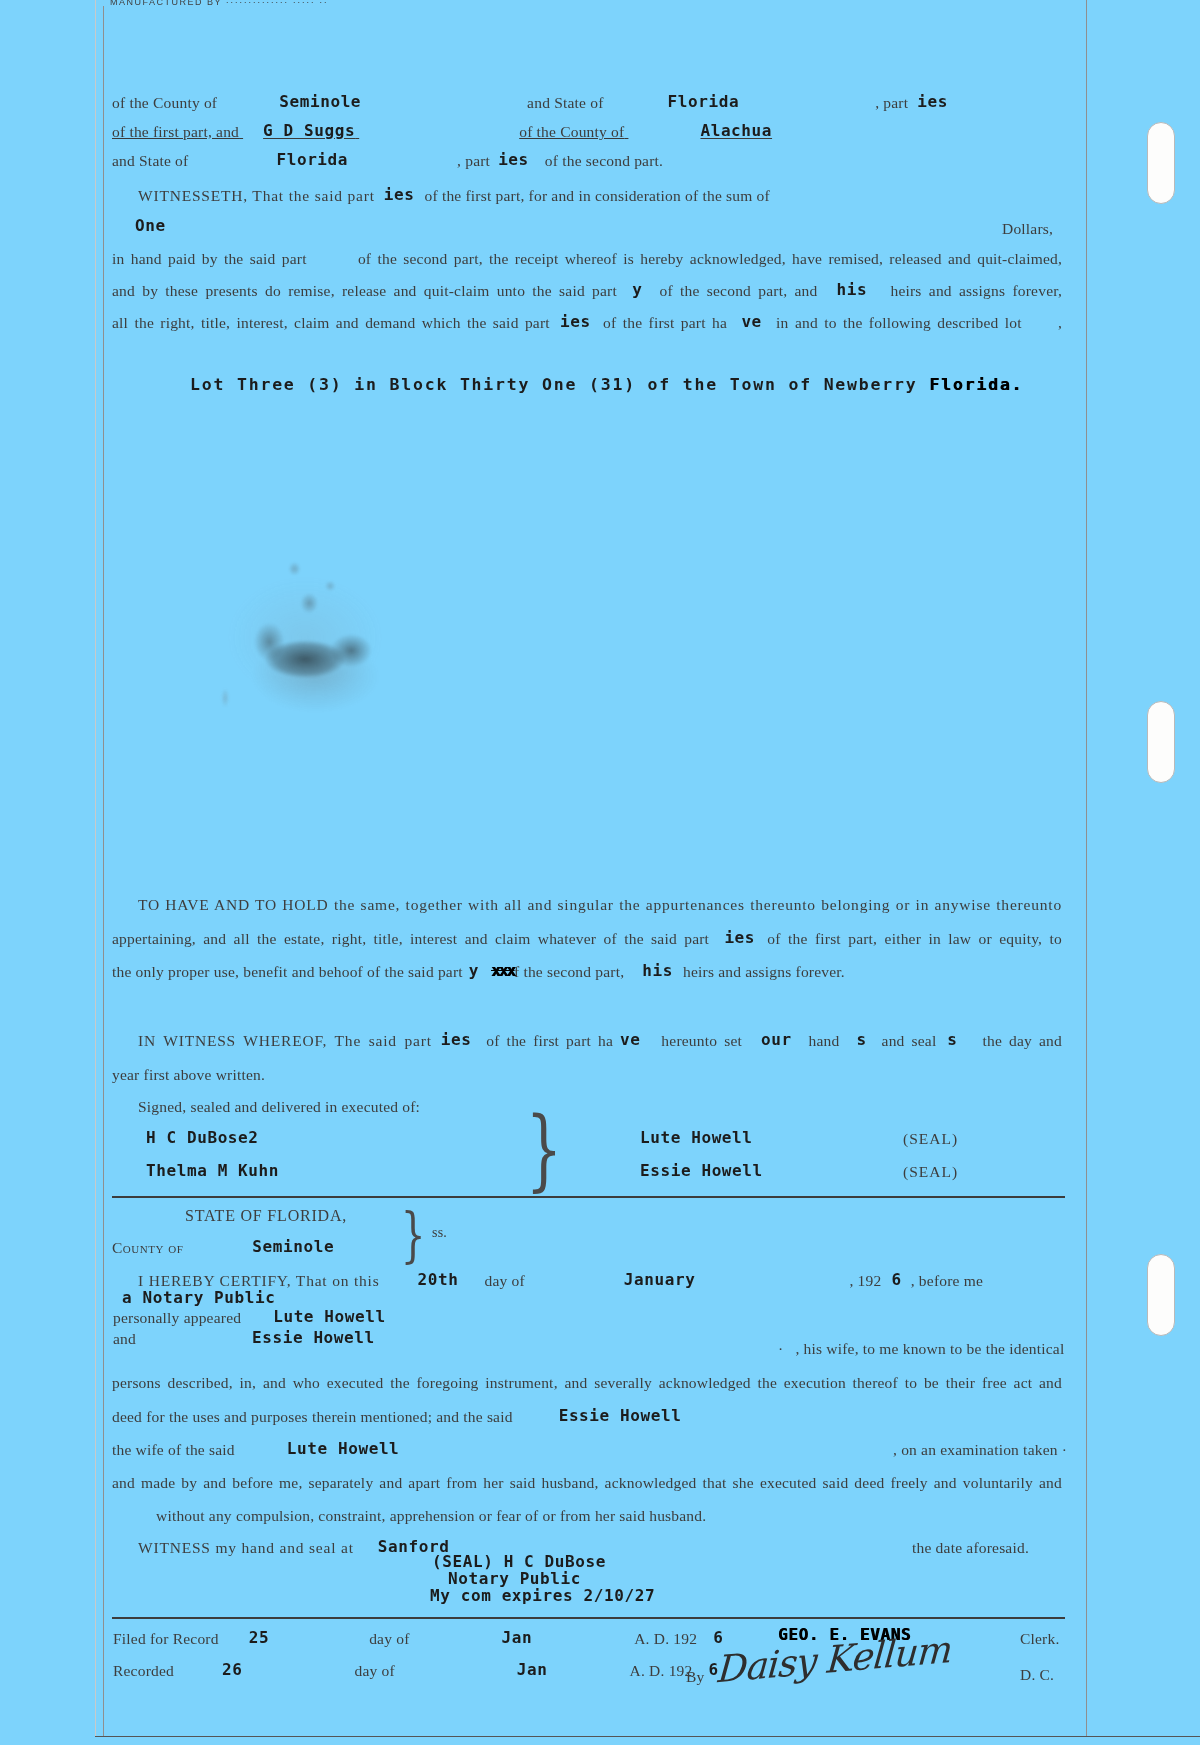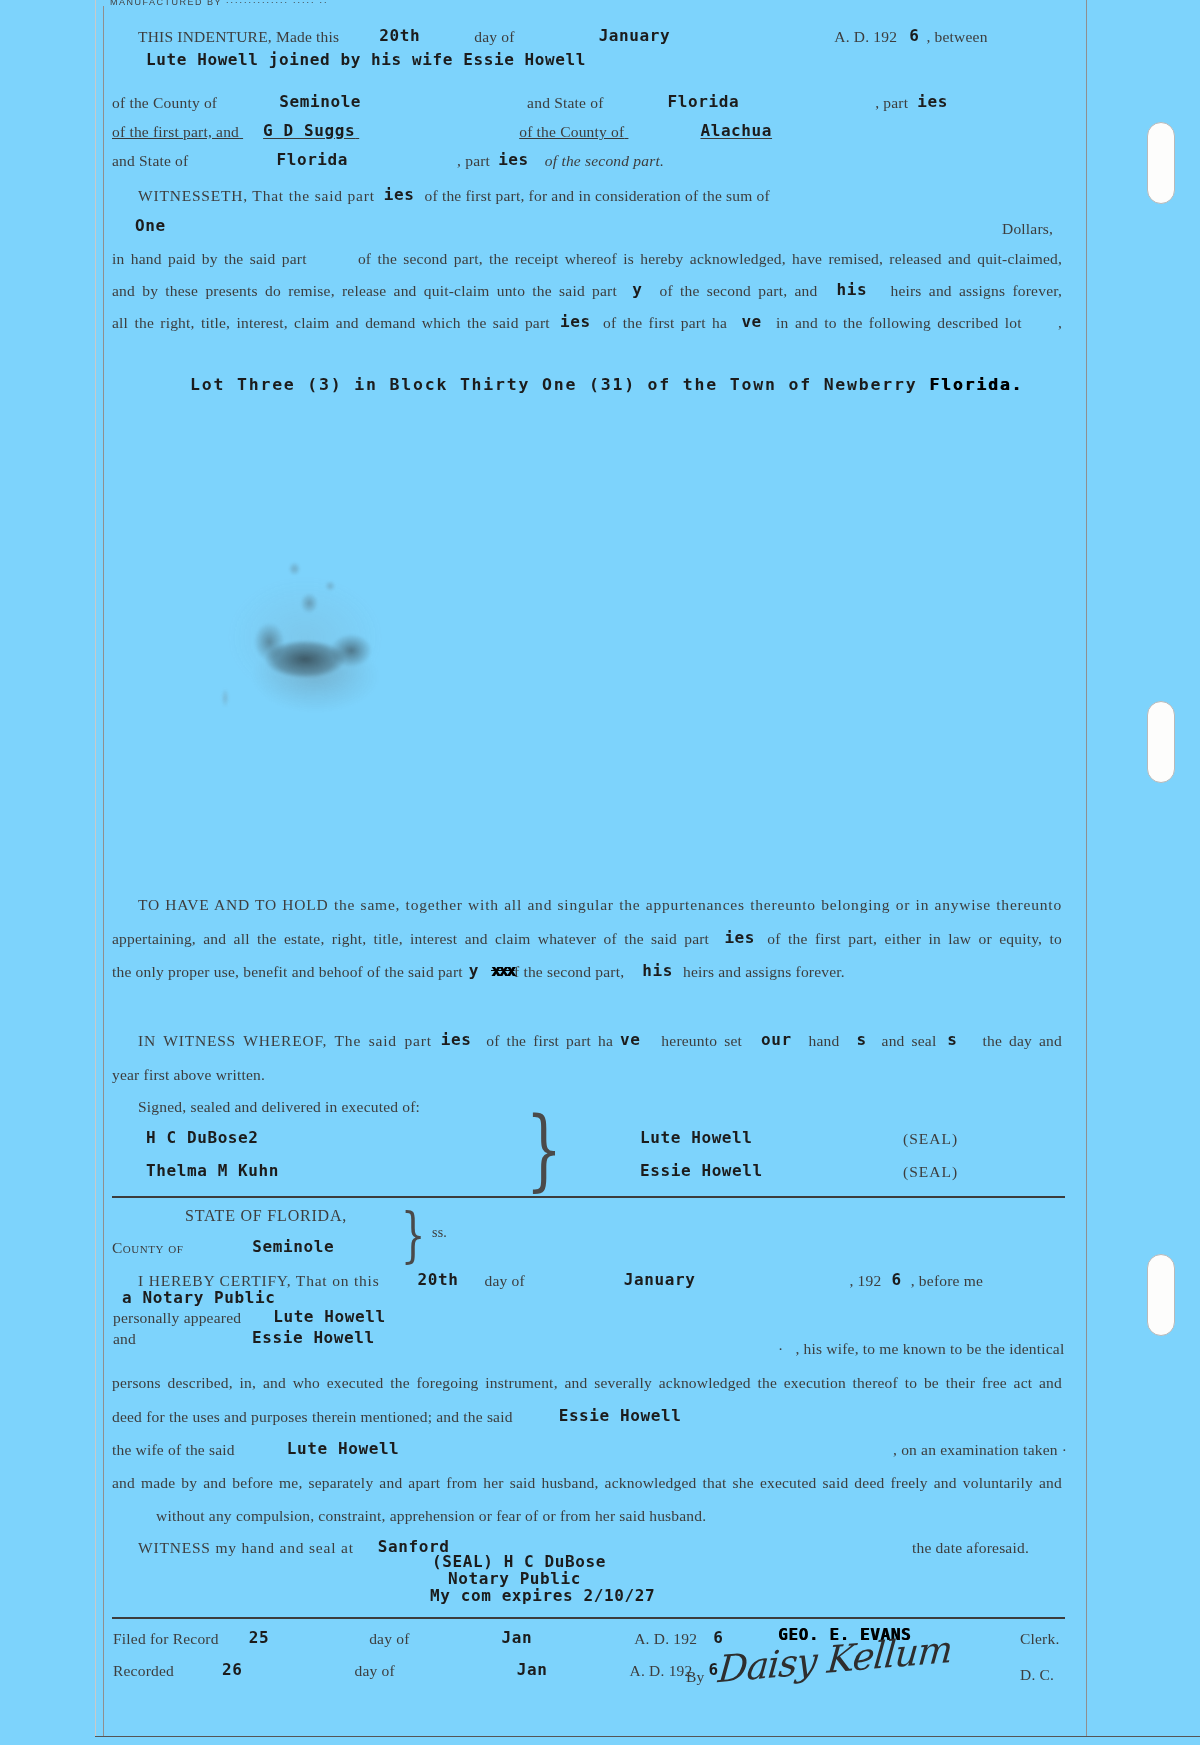--- a/index.html
+++ b/index.html
@@ -62,52 +62,40 @@
   <div class="imprint">MANUFACTURED BY ·············· ····· ··</div>
   <div class="vline" style="left:95px;top:0;height:1737px;background:#c9c9c9;"></div>
   <div class="vline" style="left:103px;top:6px;height:1731px;"></div>
   <div class="vline" style="left:1086px;top:0;height:1737px;"></div>
   <div class="hline" style="left:95px;top:1736px;width:1105px;"></div>
   <div class="hole" style="left:1147px;top:122px;"></div>
   <div class="hole" style="left:1147px;top:701px;"></div>
   <div class="hole" style="left:1147px;top:1254px;"></div>
   <div class="blot"></div>
 
-  <div class="line" style="left:138px;top:26px;">
-    <span class="p">THIS INDENTURE, Made this</span>
-    <span class="t" style="margin-left:36px;">20th</span>
-    <span class="p" style="margin-left:50px;">day of</span>
-    <span class="t" style="margin-left:80px;">January</span>
-    <span class="p" style="margin-left:160px;">A. D. 192</span>
-    <span class="t" style="margin-left:8px;">6</span>
-    <span class="p" style="margin-left:3px;">, between</span>
-  </div>
-  <div class="line" style="left:146px;top:50px;">
-    <span class="t">Lute Howell joined by his wife Essie Howell</span>
-  </div>
   <div class="line" style="left:112px;top:92px;">
     <span class="p">of the County of</span>
     <span class="t" style="margin-left:58px;">Seminole</span>
     <span class="p" style="margin-left:162px;">and State of</span>
     <span class="t" style="margin-left:60px;">Florida</span>
     <span class="p" style="margin-left:132px;">, part</span>
     <span class="t" style="margin-left:5px;">ies</span>
   </div>
   <div class="line" style="left:112px;top:121px;text-decoration:underline;">
     <span class="p">of the first part, and</span>
     <span class="t" style="margin-left:20px;">G D Suggs</span>
     <span class="p" style="margin-left:160px;">of the County of</span>
     <span class="t" style="margin-left:72px;">Alachua</span>
   </div>
   <div class="line" style="left:112px;top:150px;">
     <span class="p">and State of</span>
     <span class="t" style="margin-left:84px;">Florida</span>
     <span class="p" style="margin-left:105px;">, part</span>
     <span class="t" style="margin-left:4px;">ies</span>
-    <span class="p" style="margin-left:12px;font-style:italic;">of the second part.</span>
+    <span class="p" style="margin-left:12px;">of the second part.</span>
   </div>
 
   <div class="line" style="left:138px;top:185px;">
     <span class="p caps">WITNESSETH, That the said part</span>
     <span class="t" style="margin-left:5px;">ies</span>
     <span class="p" style="margin-left:6px;">of the first part, for and in consideration of the sum of</span>
   </div>
   <div class="line" style="left:135px;top:216px;">
     <span class="t">One</span>
   </div>

